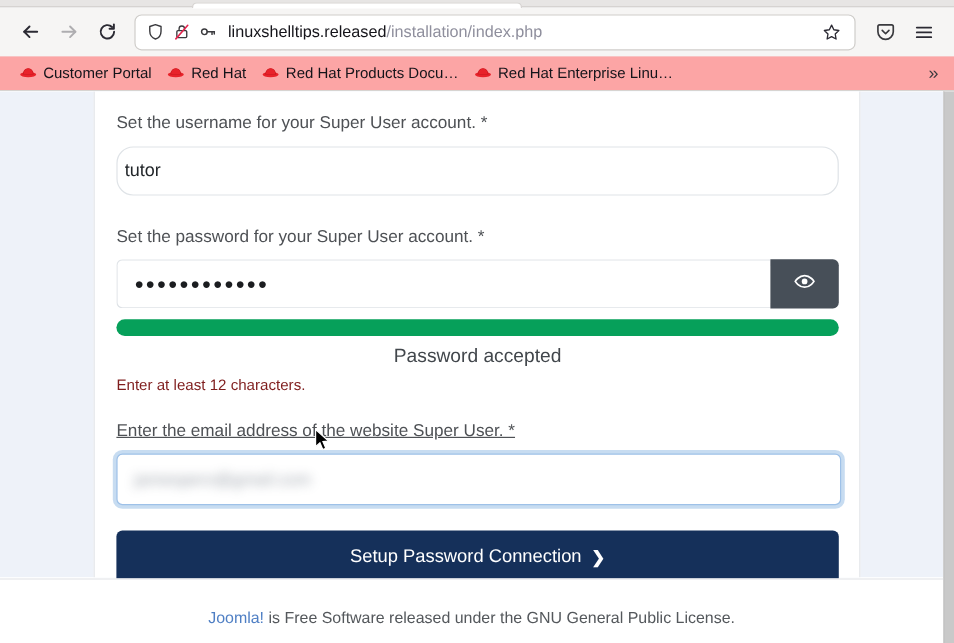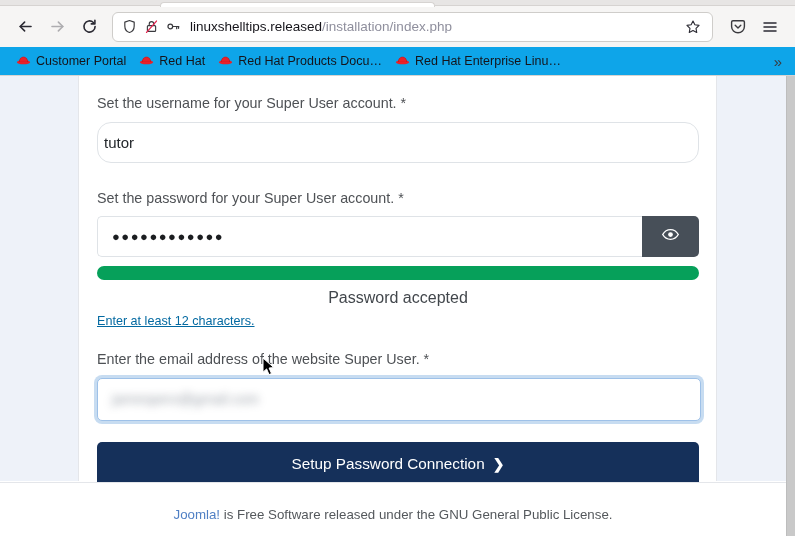--- a/index.html
+++ b/index.html
@@ -74,21 +74,21 @@
   .url-text .dim { color: #8f8f9d; }
   .star-btn {
     flex: 0 0 auto; width: 24px; height: 24px;
     display: flex; align-items: center; justify-content: center;
     border-radius: 4px; cursor: pointer;
   }
 
   .bookmarks {
     flex: 0 0 auto;
     height: 29px;
-    background: #0ea5e9;
+    background: #fca5a5;
     border-bottom: 1px solid #d7d4d1;
     display: flex; align-items: center;
     padding: 0 6px 0 10px;
     gap: 1px;
     overflow: hidden;
   }
   .bm {
     display: flex; align-items: center; gap: 5px;
     padding: 3px 6px;
     border-radius: 4px;
@@ -185,23 +185,22 @@
   }
   .meter-text {
     width: 602px;
     text-align: center;
     font-size: 16px;
     color: #42474c;
     margin-top: 9px;
   }
   .helper {
     font-size: 12.6px;
-    color: #0369a1;
+    color: #7f1d1d;
     margin-top: 7px;
-    text-decoration: underline;
   }
 
   .email-input {
     width: 604px; height: 43px;
     border: 1px solid #9ec1e8;
     border-radius: 5px;
     background: #ffffff;
     box-shadow: 0 0 0 3px rgba(130,177,225,.45);
     display: flex; align-items: center;
     padding: 0 14px;
@@ -253,21 +252,21 @@
 
   
   .cursor {
     position: absolute;
     left: 262px; top: 281px;
     width: 14px; height: 20px;
     pointer-events: none;
     z-index: 60;
   }
 
-  .mt22 { margin-top: 22px; }
+  .mt22 { margin-top: 22px; text-decoration: underline; }
   .mt26 { margin-top: 26px; }
 </style>
 </head>
 <body>
 
 <div id="browser">
 
   <div class="tabstrip-sliver">
     <div class="tab-stub"></div>
   </div>

